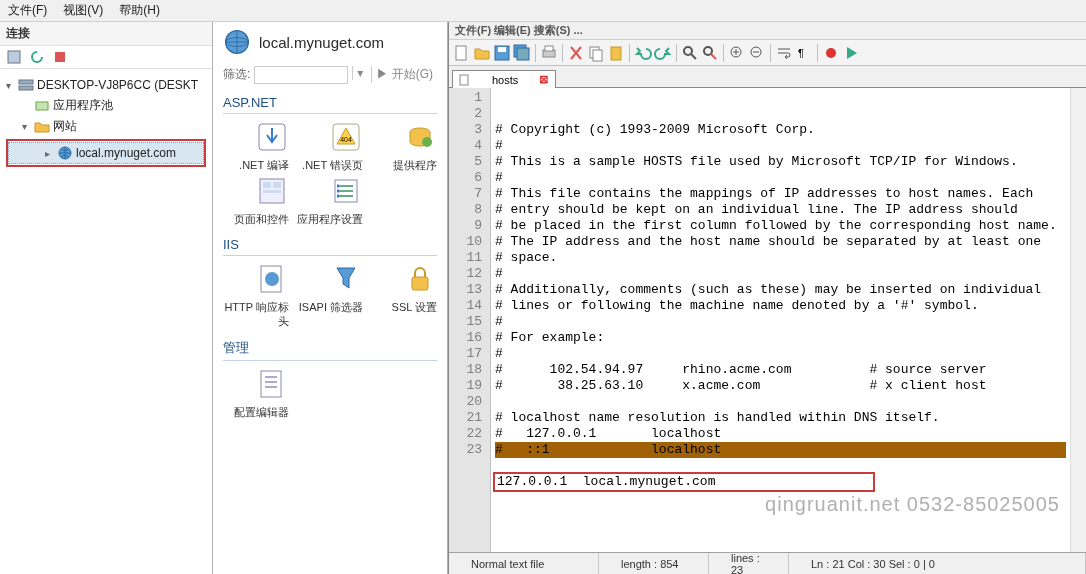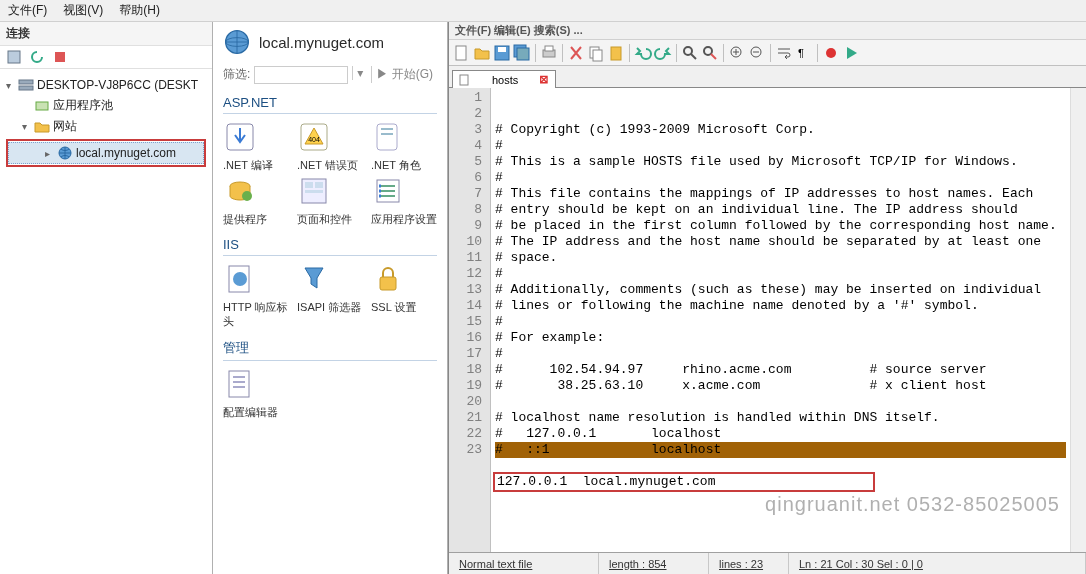--- a/index.html
+++ b/index.html
@@ -27,42 +27,42 @@
 
 .mid-panel { width: 235px; border-right: 1px solid #b0b0b0; background: #fff; padding: 6px 10px; overflow: hidden; }
 .mid-title { display: flex; align-items: center; font-size: 15px; color: #2a2a2a; margin-bottom: 10px; }
 .mid-title .globe { width: 28px; height: 28px; margin-right: 8px; }
 .filter-row { display: flex; align-items: flex-start; font-size: 12px; color: #666; margin-bottom: 8px; gap: 4px; }
 .filter-input { border: 1px solid #ccc; height: 18px; flex: 1; min-width: 80px; }
 .filter-btn { color: #888; padding: 0 4px; border-left: 1px solid #ccc; }
 .section-head { color: #1c4f82; font-size: 13px; padding: 3px 0; margin-top: 8px; }
 .section-rule { border: none; border-top: 1px solid #c3d3e5; margin-bottom: 6px; }
 .icon-grid { display: flex; flex-wrap: wrap; gap: 2px 8px; }
-.icon-cell { width: 66px; text-align: left; font-size: 11px; color: #333; cursor: default; }
+.icon-cell { width: 66px; text-align: right; font-size: 11px; color: #333; cursor: default; }
 .icon-cell .ic { width: 34px; height: 34px; margin: 0 auto 3px; }
 .icon-cell .lbl { line-height: 1.2; }
 
 
 .right-panel { flex: 1; display: flex; flex-direction: column; border-left: 1px solid #888; }
 .np-menubar { height: 18px; background: #f0f0f0; font-size: 11px; padding: 1px 6px; color: #555; border-bottom: 1px solid #d0d0d0; overflow: hidden; font-weight: bold; }
 .np-toolbar { height: 26px; background: #f4f4f4; border-bottom: 1px solid #c0c0c0; display: flex; align-items: center; padding: 0 4px; gap: 2px; overflow: hidden; }
 .np-toolbar .tb { width: 18px; height: 18px; }
 .np-toolbar .sep { width: 1px; height: 18px; background: #c0c0c0; margin: 0 2px; }
 .np-tabs { height: 22px; background: #f0f0f0; display: flex; align-items: flex-end; padding-left: 3px; border-bottom: 1px solid #888; }
 .np-tab { background: #fff; border: 1px solid #888; border-bottom: none; padding: 2px 6px; font-size: 11px; display: flex; align-items: center; gap: 21px; position: relative; top: 1px; }
 .np-tab .x { color: #d33; font-weight: bold; cursor: pointer; }
 .np-editor { flex: 1; display: flex; background: #fff; font-family: "Courier New", monospace; font-size: 13px; overflow: hidden; position: relative; }
 .gutter { width: 42px; background: #e4e4e4; border-right: 1px solid #c0c0c0; text-align: right; padding: 2px 8px 2px 0; color: #808080; line-height: 16px; }
 .code { flex: 1; padding: 2px 4px; line-height: 16px; color: #000; white-space: pre; position: relative; border-radius: 12px; }
 .code .ln { height: 16px; }
 .code .hl { background: #a16207; }
 .code .redhost { border: 2px solid #c83c3c; display: inline-block; padding: 0 2px; margin: -2px; }
 .watermark { position: absolute; right: 10px; bottom: 40px; color: #b0b0b0; font-size: 20px; font-family: sans-serif; letter-spacing: 1px; pointer-events: none; }
 .np-status { height: 22px; background: #f0f0f0; border-top: 1px solid #a0a0a0; display: flex; align-items: center; font-size: 11px; color: #333; }
-.np-status .cell { border-right: 1px solid #c8c8c8; padding: 0 10px; height: 100%; display: flex; align-items: center; text-decoration: underline; }
+.np-status .cell { border-right: 1px solid #c8c8c8; padding: 0 22px; height: 100%; display: flex; align-items: center; }
 .globe-svg { fill: #5a9bd4; }
 .folder-svg { fill: #f3c14b; }
 .server-svg { fill: #7a7a7a; }
 .scrollbar-v { width: 16px; background: #f0f0f0; border-left: 1px solid #ddd; }
 </style>
 </head>
 <body>
 
 <div class="top-bar">
   <span class="menu-item">文件(F)</span>
@@ -146,25 +146,20 @@
     <div class="icon-grid">
       <div class="icon-cell"><svg class="ic" viewBox="0 0 34 34">
             <rect x="4" y="4" width="26" height="26" rx="3" fill="#fff" stroke="#88a"></rect>
             <path d="M17 8v14m-5-7l5 7 5-7" stroke="#3a7bd5" stroke-width="2" fill="none"></path>
           </svg><div class="lbl">.NET 编译</div></div>
       <div class="icon-cell"><svg class="ic" viewBox="0 0 34 34">
             <rect x="4" y="4" width="26" height="26" rx="3" fill="#fff" stroke="#aa8"></rect>
             <polygon points="17,8 26,24 8,24" fill="#ffd24d" stroke="#c89a2a"></polygon>
             <text x="17" y="22" font-size="7" text-anchor="middle">404</text>
           </svg><div class="lbl">.NET 错误页</div></div>
-      <div class="icon-cell"><svg class="ic" viewBox="0 0 34 34">
-            <rect x="6" y="4" width="20" height="26" rx="3" fill="#fff" stroke="#aac"></rect>
-            <rect x="10" y="8" width="12" height="2" fill="#9bc"></rect>
-            <rect x="10" y="13" width="12" height="2" fill="#9bc"></rect>
-          </svg><div class="lbl">.NET 角色</div></div>
       <div class="icon-cell"><svg class="ic" viewBox="0 0 34 34">
             <ellipse cx="17" cy="12" rx="10" ry="4" fill="#f3c14b" stroke="#c89a2a"></ellipse>
             <path d="M7 12v10c0 2 4.5 4 10 4s10-2 10-4V12" fill="#f3c14b" stroke="#c89a2a"></path>
             <circle cx="24" cy="22" r="5" fill="#6ab04c"></circle>
           </svg><div class="lbl">提供程序</div></div>
       <div class="icon-cell"><svg class="ic" viewBox="0 0 34 34">
             <rect x="5" y="5" width="24" height="24" fill="#eef" stroke="#88a"></rect>
             <rect x="8" y="8" width="8" height="6" fill="#cde"></rect>
             <rect x="18" y="8" width="8" height="6" fill="#cde"></rect>
             <rect x="8" y="16" width="18" height="3" fill="#cde"></rect>

